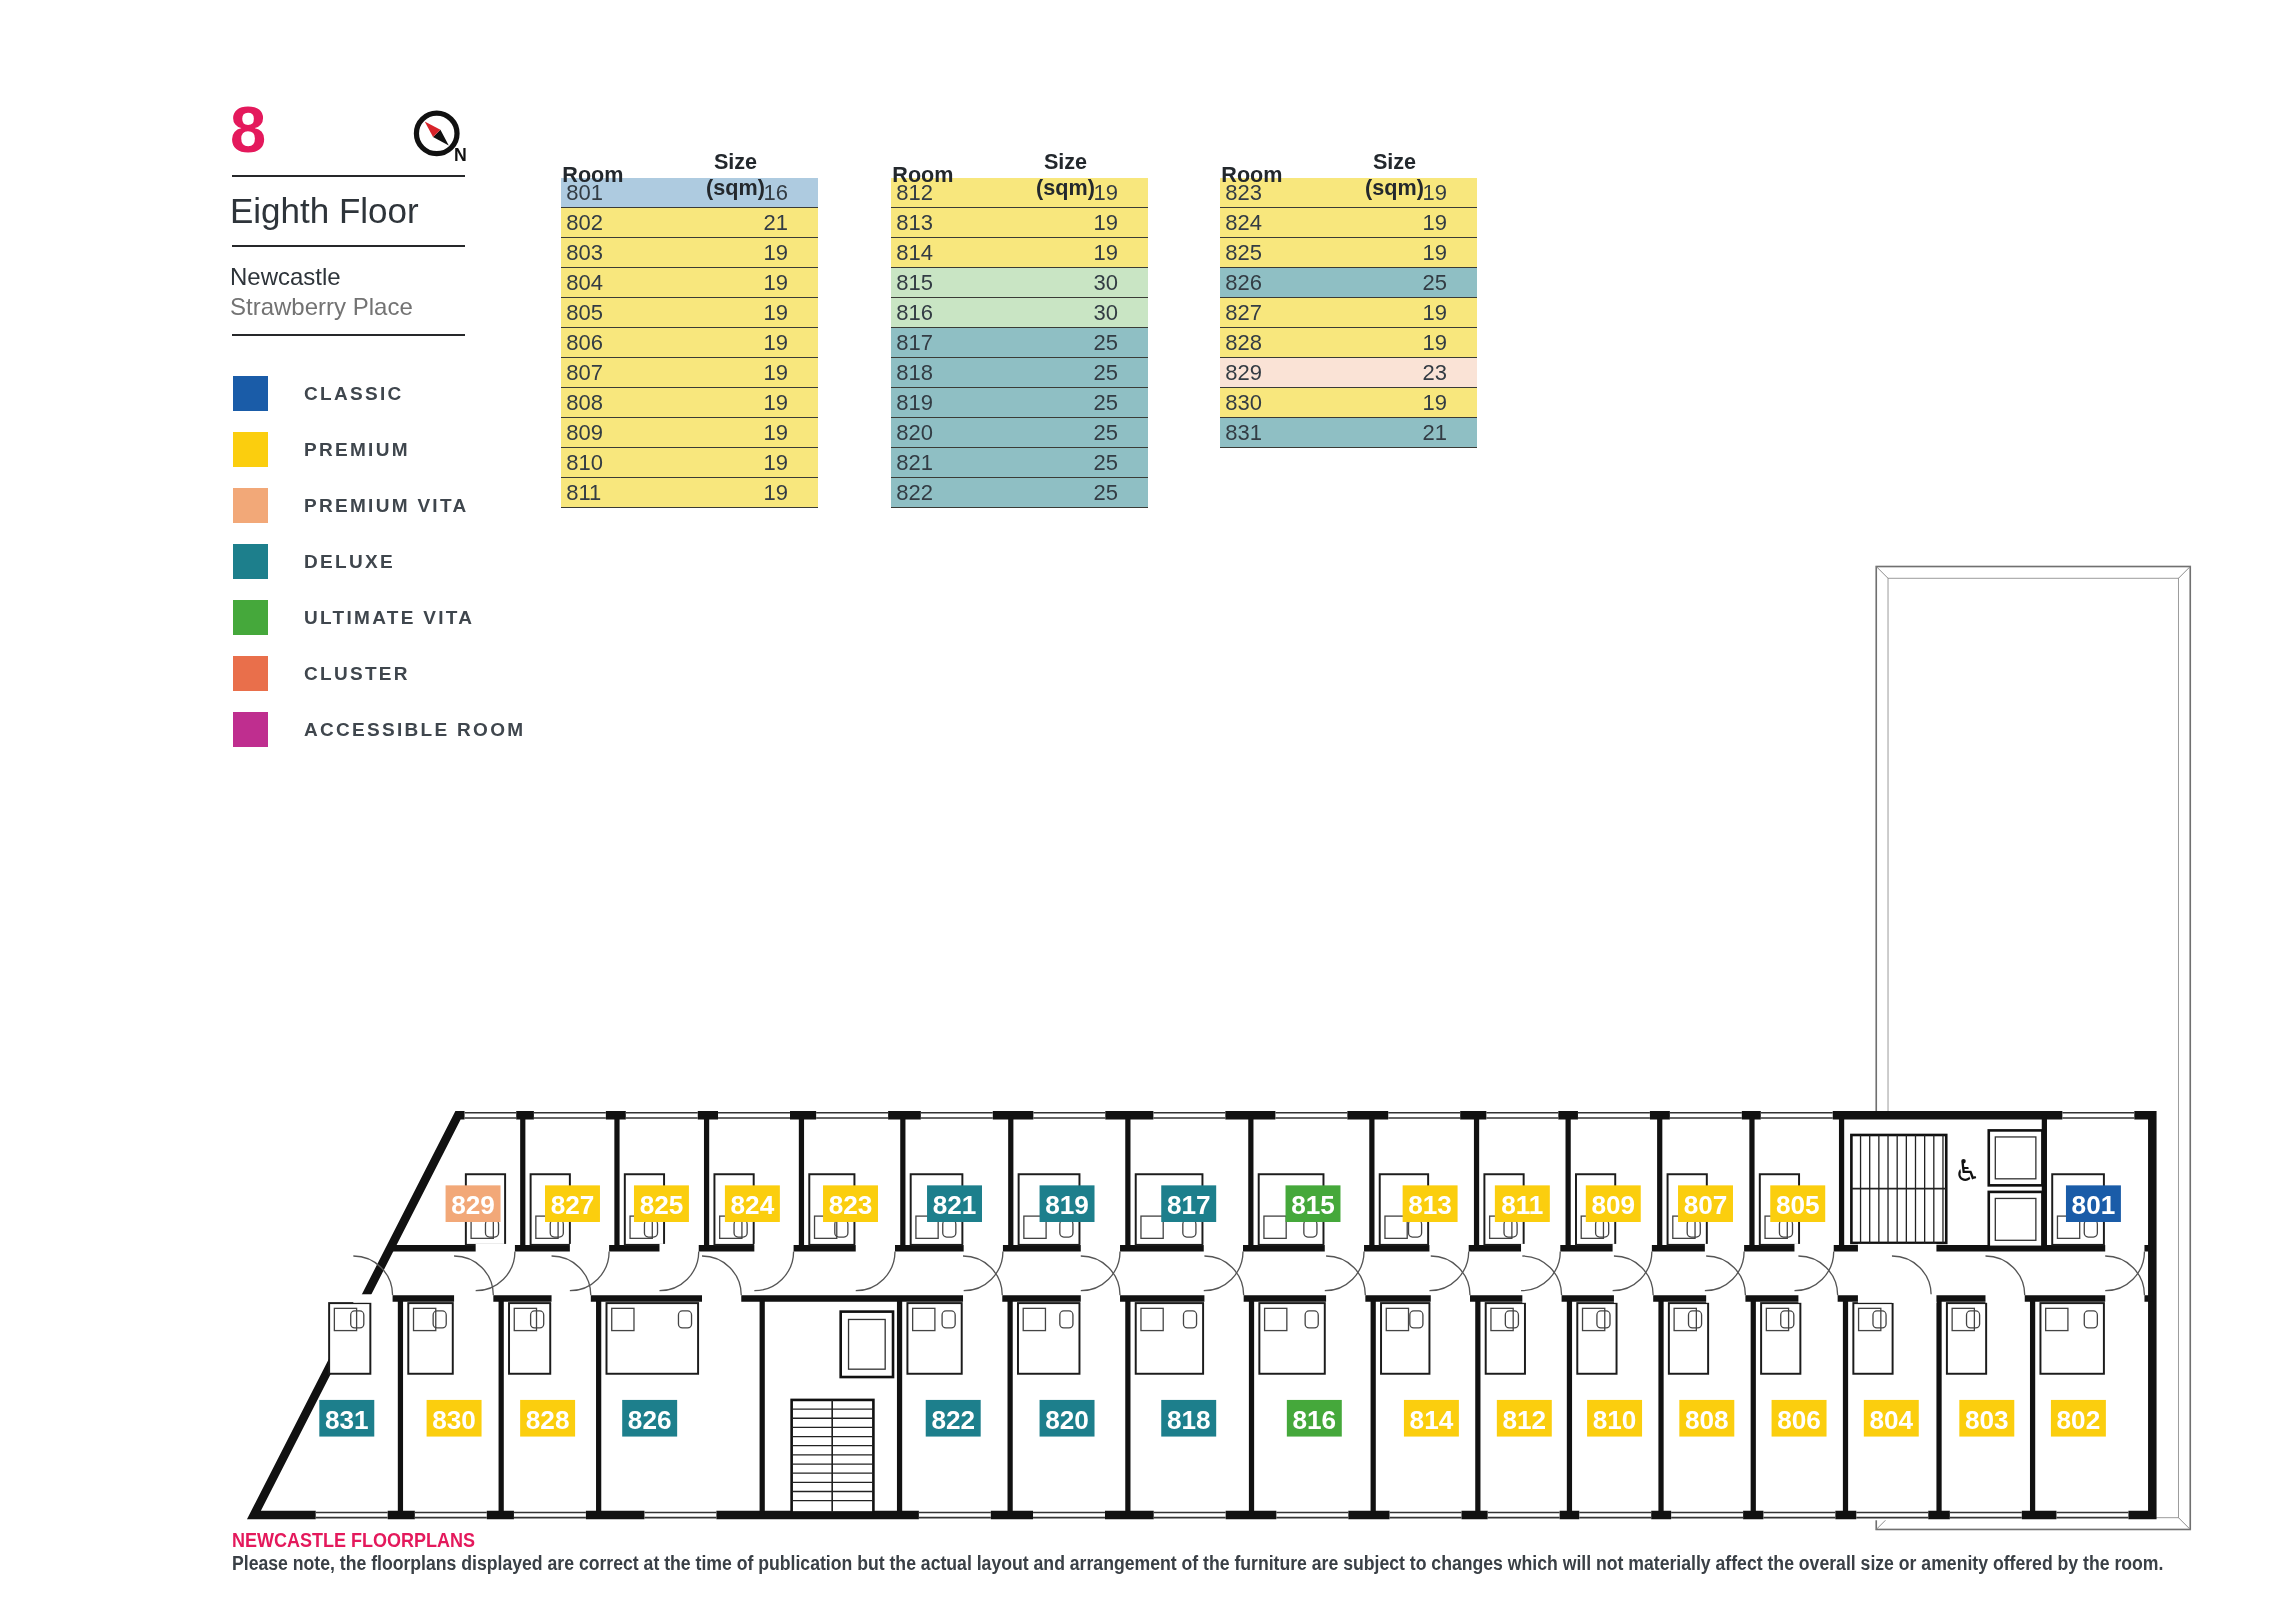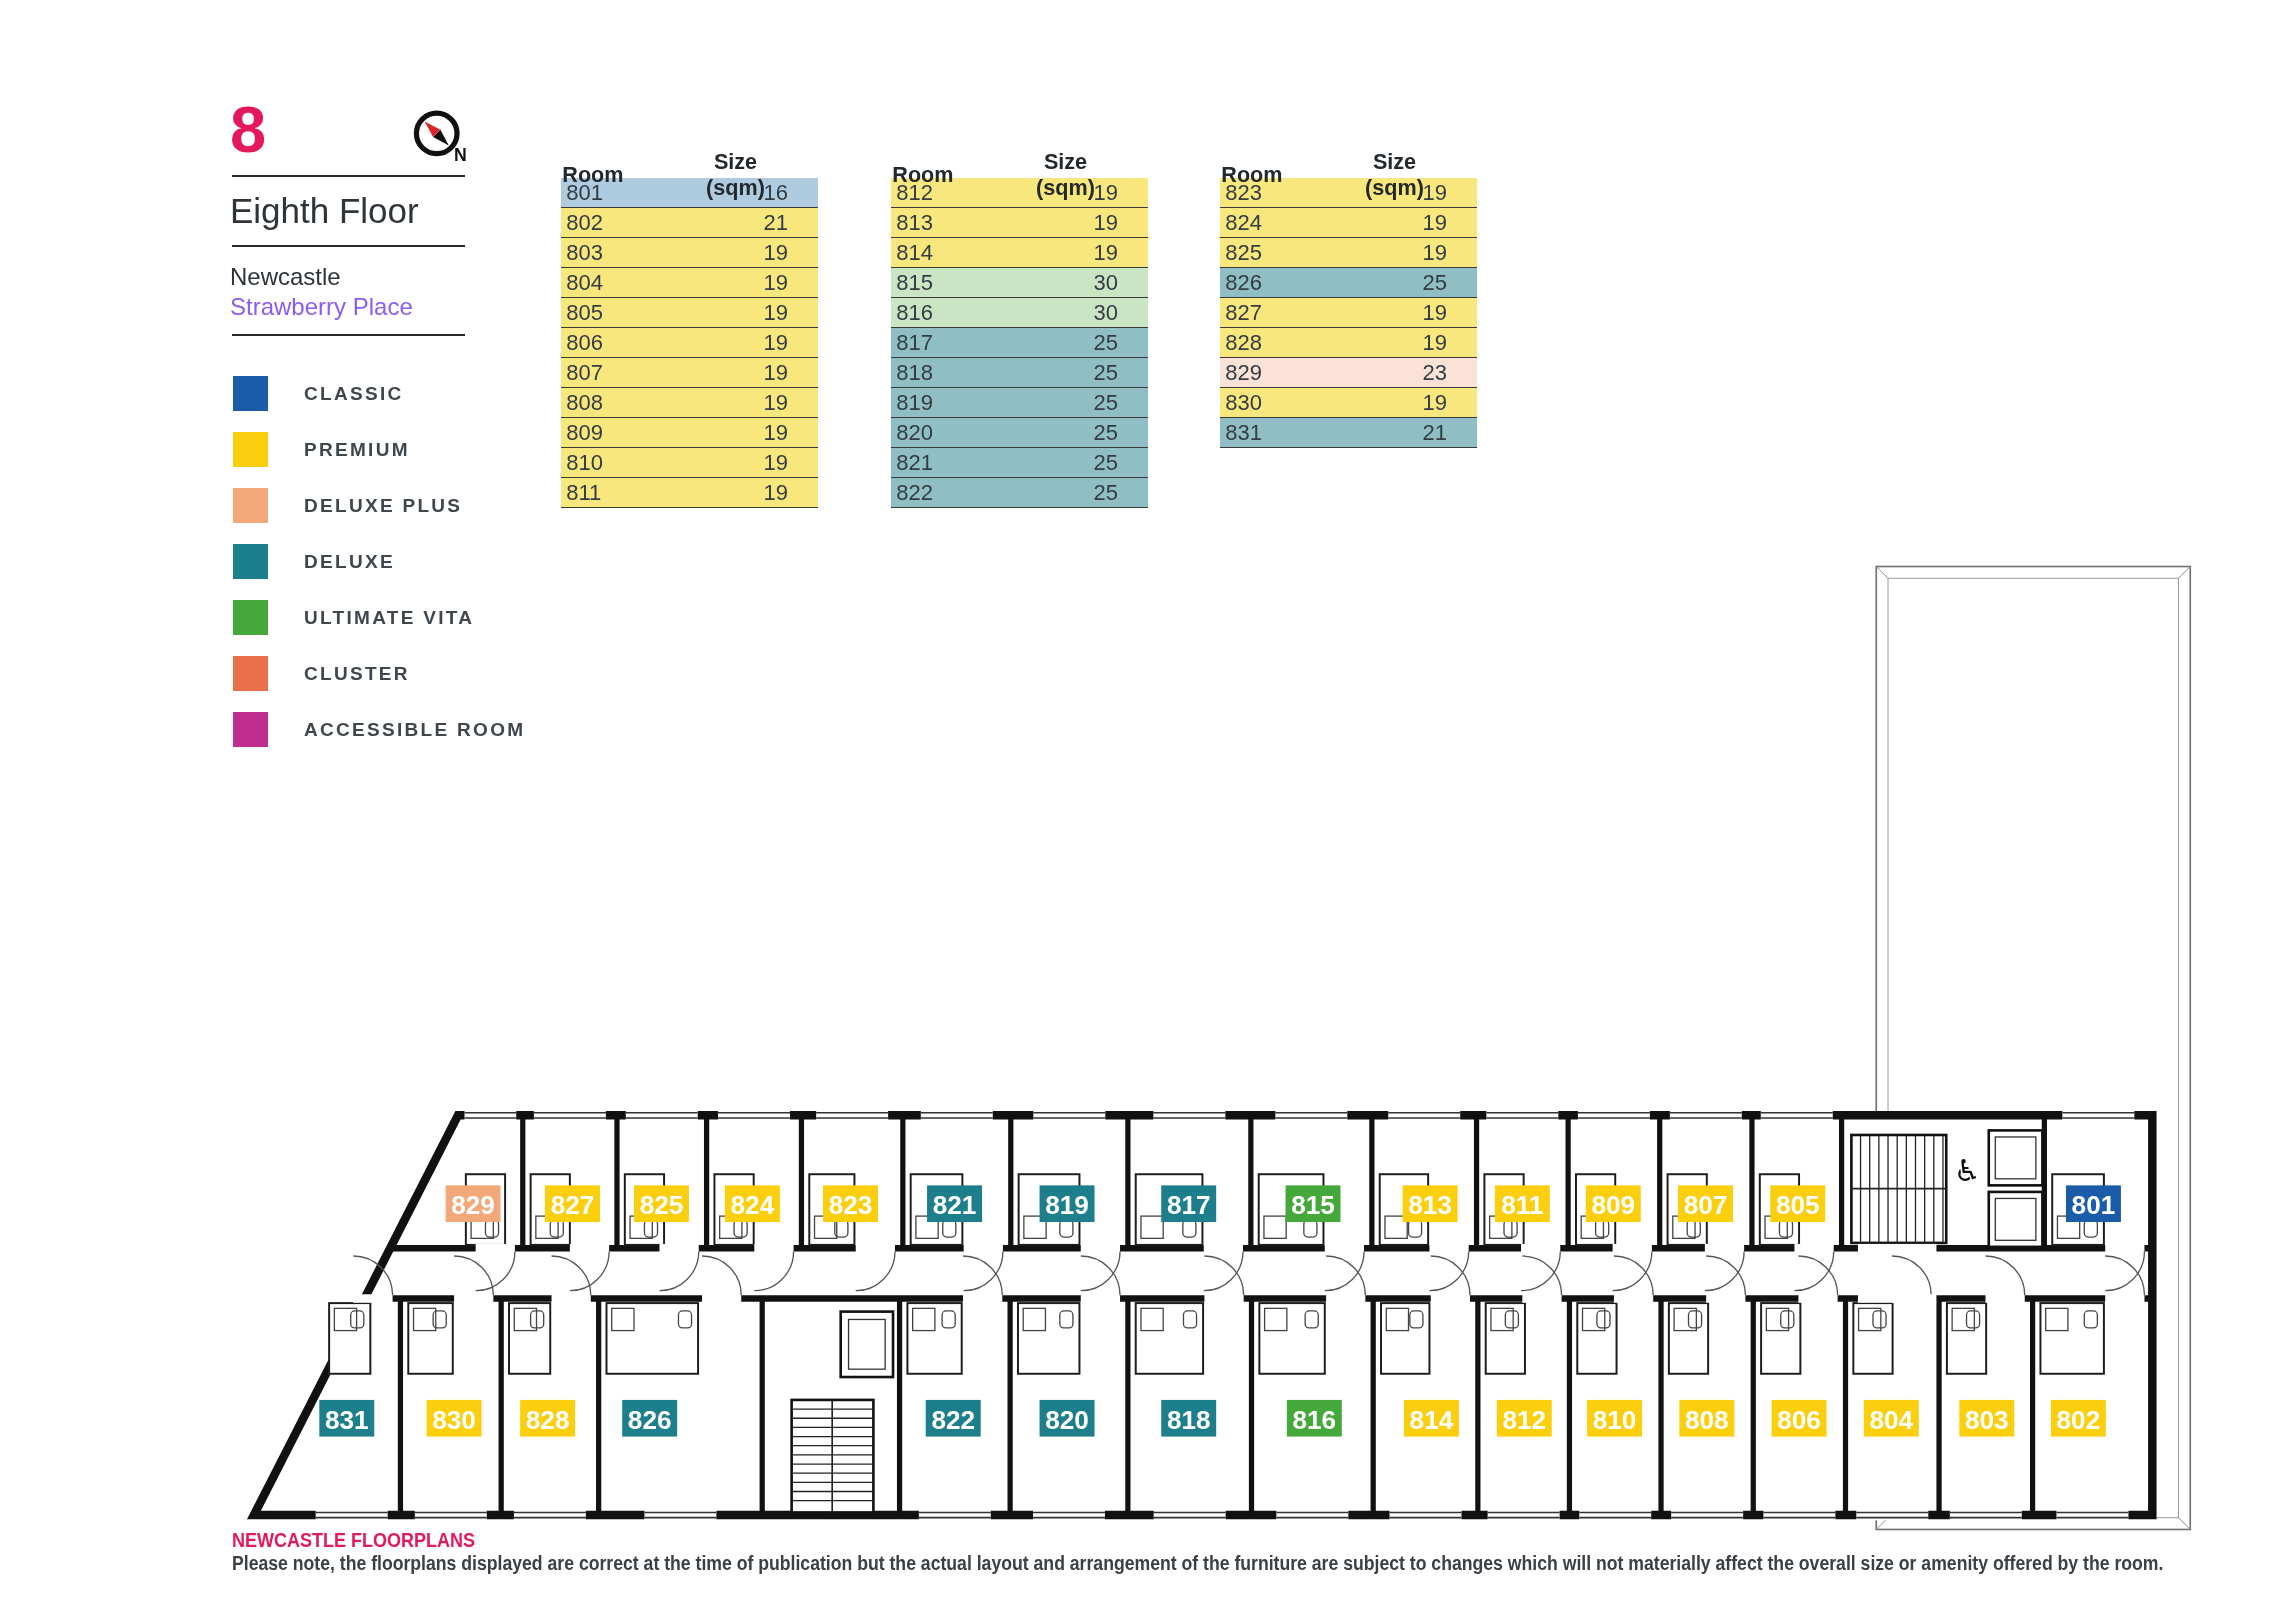--- a/index.html
+++ b/index.html
@@ -6,21 +6,21 @@
   body{font-family:"Liberation Sans", sans-serif; -webkit-font-smoothing:antialiased;}
   #page{position:relative;width:2295px;height:1623px;background:#ffffff;overflow:hidden;}
 
   
   .big-number{position:absolute;left:230px;top:92px;font-size:65px;font-weight:600;color:#E4195C;letter-spacing:0;}
   .compass{position:absolute;left:404px;top:102px;width:72px;height:72px;}
   .compass-n{position:absolute;left:454px;top:145px;font-size:17.7px;font-weight:800;color:#111;}
   .rule{position:absolute;left:232px;width:233px;height:2px;background:#26282a;}
   .floor-title{position:absolute;left:230px;top:191px;font-size:35px;font-weight:400;color:#2E343A;text-align:right;}
   .loc1{position:absolute;left:230px;top:263px;font-size:24px;font-weight:400;color:#2E343A;}
-  .loc2{position:absolute;left:230px;top:293px;font-size:24px;font-weight:400;color:#8b5cf6;}
+  .loc2{position:absolute;left:230px;top:293px;font-size:24px;font-weight:400;color:#737373;}
 
   
   #legend{position:absolute;left:233px;top:376px;}
   .legend-item{position:relative;height:35px;margin-bottom:21px;}
   .legend-swatch{position:absolute;left:0;top:0;width:35px;height:35px;}
   .legend-label{position:absolute;left:71px;top:50%;transform:translateY(-50%);font-size:19px;font-weight:700;letter-spacing:2.3px;color:#3F464D;white-space:nowrap;}
 
   
   .rtable{position:absolute;top:110px;width:257px;margin-top:39px;}
   .rtable .thead{display:grid;grid-template-columns:1fr 105px 30px;height:29px;align-items:center;}
@@ -64,21 +64,21 @@
       <div class="legend-item">
         <div class="legend-swatch" style="background: rgb(26, 92, 168);"></div>
         <div class="legend-label">CLASSIC</div>
       </div>
       <div class="legend-item">
         <div class="legend-swatch" style="background: rgb(251, 206, 14);"></div>
         <div class="legend-label">PREMIUM</div>
       </div>
       <div class="legend-item">
         <div class="legend-swatch" style="background: rgb(242, 168, 120);"></div>
-        <div class="legend-label">DELUXE PLUS</div>
+        <div class="legend-label">PREMIUM VITA</div>
       </div>
       <div class="legend-item">
         <div class="legend-swatch" style="background: rgb(29, 127, 140);"></div>
         <div class="legend-label">DELUXE</div>
       </div>
       <div class="legend-item">
         <div class="legend-swatch" style="background: rgb(69, 168, 59);"></div>
         <div class="legend-label">ULTIMATE VITA</div>
       </div>
       <div class="legend-item">

